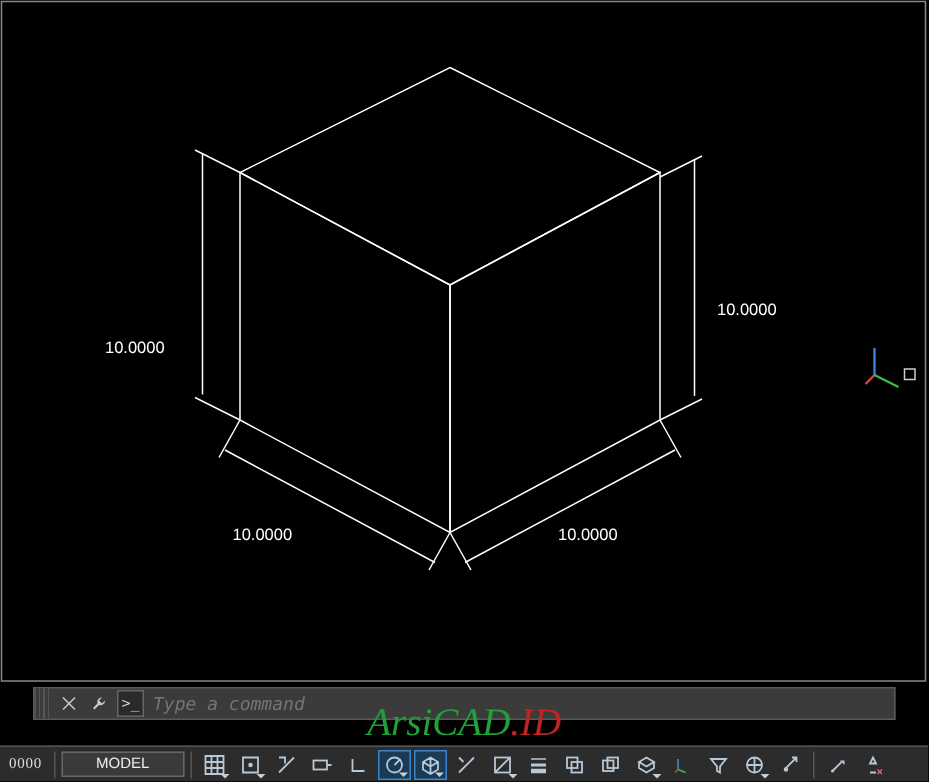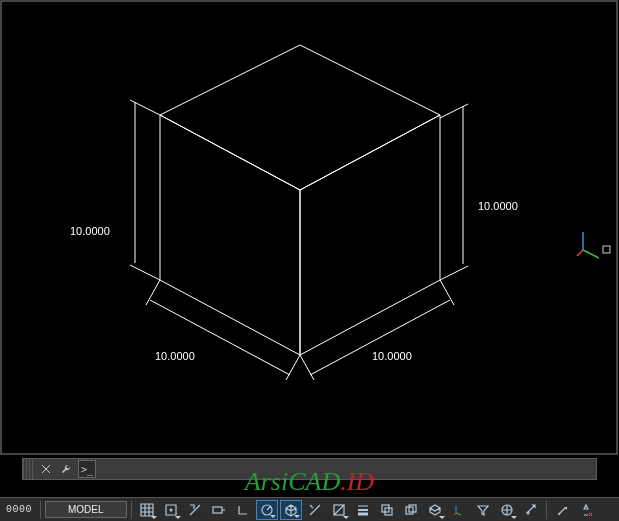--- a/index.html
+++ b/index.html
@@ -100,21 +100,21 @@
     border-top: 1px solid #555;
     display: flex;
     align-items: center;
     font-size: 10px;
     color: #ccc;
     padding: 0 2px;
     gap: 2px;
   }
   .statusbar .sep { width:1px; height:18px; background:#555; margin:0 2px;}
   .statusbar .coord {
-    font-family: Liberation Mono, monospace;
+    font-family: Liberation Serif, serif;
     color: #ddd;
     padding: 0 4px;
     letter-spacing: 0.5px;
   }
   .statusbar .model-btn {
     background: #3a3a3a;
     border: 1px solid #666;
     padding: 2px 22px;
     font-size: 10px;
     color: #eee;
@@ -198,20 +198,21 @@
         <line x1="2" y1="2" x2="10" y2="10" stroke="#ccc"></line>
         <line x1="10" y1="2" x2="2" y2="10" stroke="#ccc"></line>
       </svg>
   </div>
   <div class="wrench">
     <svg viewBox="0 0 12 12">
         <path d="M8 2a3 3 0 0 0-3 4L2 9l1 1 3-3a3 3 0 0 0 4-3L8 6 6 4z" fill="#ccc"></path>
       </svg>
   </div>
   <div class="prompt-icon">&gt;_</div>
+  <input type="text" placeholder="Type a command" style="">
 </div>
 
 <div class="watermark">
   <span class="a">ArsiCAD</span><span class="b">.ID</span>
 </div>
 
 <div class="statusbar">
   <span class="coord">0000</span>
   <div class="sep"></div>
   <div class="model-btn">MODEL</div>

